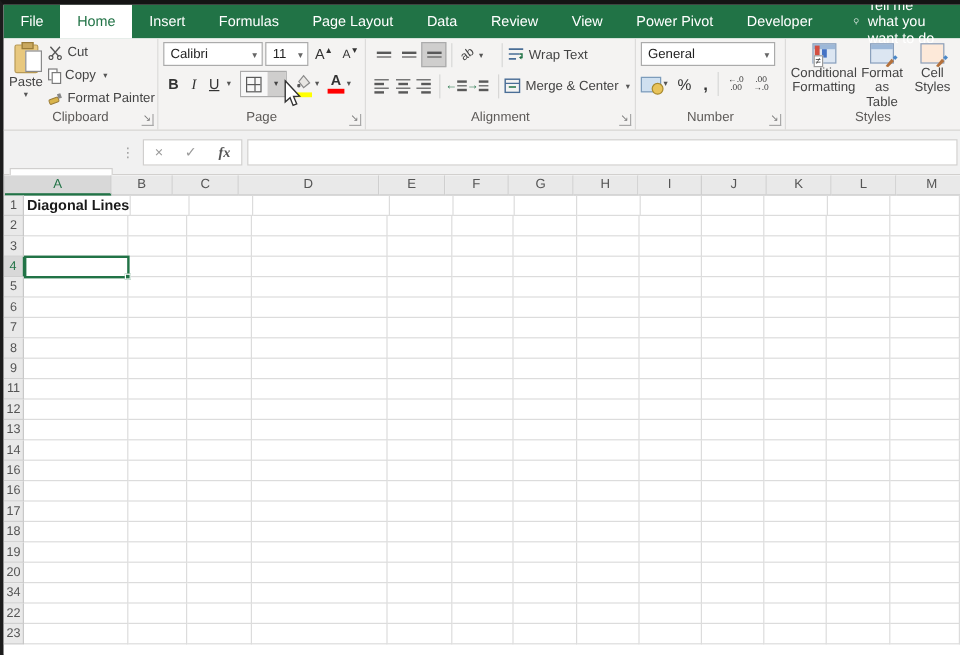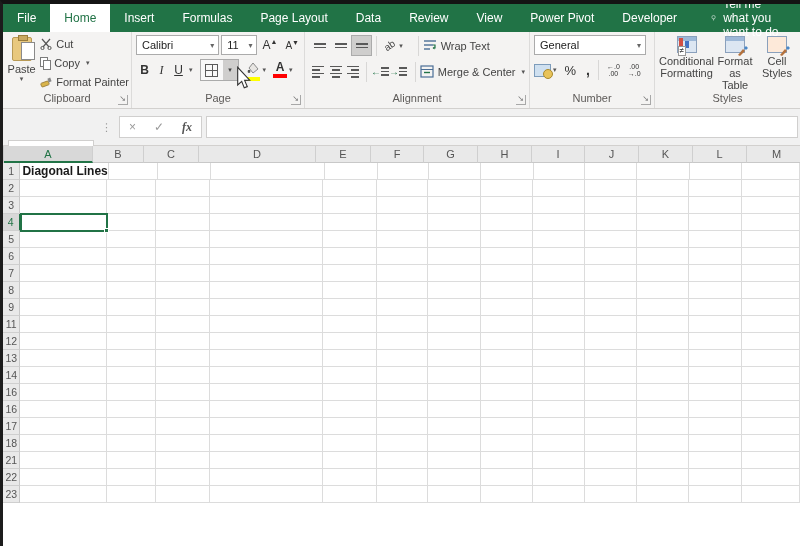--- a/index.html
+++ b/index.html
@@ -697,21 +697,53 @@
           <div class="cell" style="width: 53px;"></div>
           <div class="cell" style="width: 54px;"></div>
           <div class="cell" style="width: 54px;"></div>
           <div class="cell" style="width: 53px;"></div>
           <div class="cell" style="width: 54px;"></div>
           <div class="cell" style="width: 54px;"></div>
           <div class="cell" style="width: 54px;"></div>
           <div class="cell" style="width: 60px;"></div>
         </div>
         <div class="grow">
-          <div class="rowhdr">21</div>
+          <div class="rowhdr">19</div>
+          <div class="cell" style="width: 89px;"></div>
+          <div class="cell" style="width: 51px;"></div>
+          <div class="cell" style="width: 55px;"></div>
+          <div class="cell" style="width: 117px;"></div>
+          <div class="cell" style="width: 55px;"></div>
+          <div class="cell" style="width: 53px;"></div>
+          <div class="cell" style="width: 54px;"></div>
+          <div class="cell" style="width: 54px;"></div>
+          <div class="cell" style="width: 53px;"></div>
+          <div class="cell" style="width: 54px;"></div>
+          <div class="cell" style="width: 54px;"></div>
+          <div class="cell" style="width: 54px;"></div>
+          <div class="cell" style="width: 60px;"></div>
+        </div>
+        <div class="grow">
+          <div class="rowhdr">20</div>
+          <div class="cell" style="width: 89px;"></div>
+          <div class="cell" style="width: 51px;"></div>
+          <div class="cell" style="width: 55px;"></div>
+          <div class="cell" style="width: 117px;"></div>
+          <div class="cell" style="width: 55px;"></div>
+          <div class="cell" style="width: 53px;"></div>
+          <div class="cell" style="width: 54px;"></div>
+          <div class="cell" style="width: 54px;"></div>
+          <div class="cell" style="width: 53px;"></div>
+          <div class="cell" style="width: 54px;"></div>
+          <div class="cell" style="width: 54px;"></div>
+          <div class="cell" style="width: 54px;"></div>
+          <div class="cell" style="width: 60px;"></div>
+        </div>
+        <div class="grow">
+          <div class="rowhdr">34</div>
           <div class="cell" style="width: 89px;"></div>
           <div class="cell" style="width: 51px;"></div>
           <div class="cell" style="width: 55px;"></div>
           <div class="cell" style="width: 117px;"></div>
           <div class="cell" style="width: 55px;"></div>
           <div class="cell" style="width: 53px;"></div>
           <div class="cell" style="width: 54px;"></div>
           <div class="cell" style="width: 54px;"></div>
           <div class="cell" style="width: 53px;"></div>
           <div class="cell" style="width: 54px;"></div>

